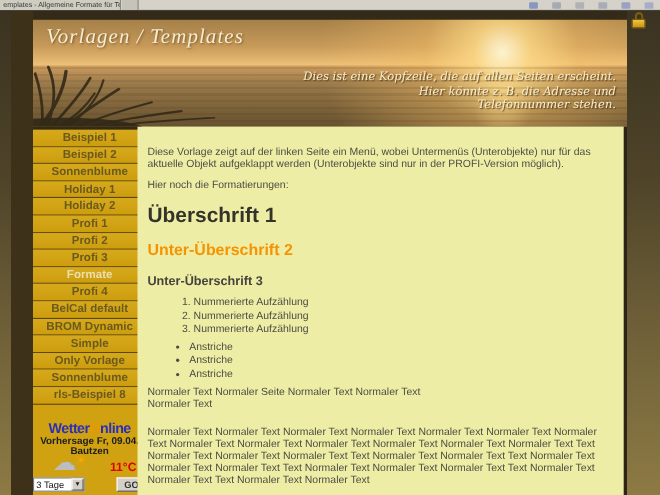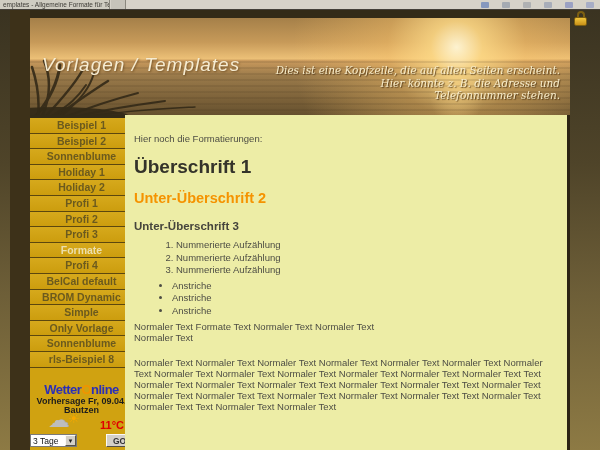--- a/index.html
+++ b/index.html
@@ -38,22 +38,22 @@
     background:
       radial-gradient(circle at 79% 30%, rgba(255,246,214,0.95) 0%, rgba(255,219,135,0.8) 6%,
                       rgba(250,195,105,0.4) 16%, rgba(0,0,0,0) 38%),
       radial-gradient(ellipse 38px 58px at 79% 70%, rgba(255,226,150,0.55), rgba(0,0,0,0) 75%),
       linear-gradient(180deg,#a58049 0%,#c79a59 25%,#ecc077 42%,#c9995c 44%,#9a7a4a 60%,#7a6038 85%,#66512f 100%);
   }
   .header::after { content:""; position:absolute; left:0; right:0; top:44%; bottom:0;
       background:repeating-linear-gradient(180deg, rgba(60,45,25,0.12) 0 2px, rgba(0,0,0,0) 2px 6px); }
   .grass { position:absolute; left:0; bottom:-2px; filter:blur(0.6px); z-index:2; }
   .site-title { position:absolute; z-index:3; left:12px; top:5px;
-      font-family:Liberation Sans, sans-serif; font-style:italic; font-size:19px; letter-spacing:1px;
-      color:#f6ecd2; text-shadow:1px 1px 2px rgba(90,60,20,0.65);margin-top:31px; }
+      font-family:Liberation Serif, serif; font-style:italic; font-size:19px; letter-spacing:1px;
+      color:#f6ecd2; text-shadow:1px 1px 2px rgba(90,60,20,0.65); }
   .tagline { position:absolute; z-index:3; right:10px; top:46px; text-align:right;
       font-family:"DejaVu Serif", serif; font-style:italic; font-size:10.5px; line-height:12.5px;
       color:#f7ecca; text-shadow:1px 1px 1px rgba(70,45,15,0.8); }
 
   
   .sidebar { position:absolute; left:20px; top:105px; width:103px; bottom:0; background:#d0a211; }
   .menu { border-top:3px solid #332b18; }
   .menu-item { height:15.6px; line-height:15.6px; text-align:center;
       font-size:10.5px; font-weight:bold; color:#6b5a1e;
       background:linear-gradient(#d6a91c,#cc9d0e); border-bottom:1px solid #5c470e; cursor:pointer; }
@@ -185,33 +185,34 @@
             <div class="w-select">
               <span>3 Tage</span>
               <span class="w-select-btn">▼</span>
             </div>
             <button class="w-go">GO</button>
           </div>
         </div>
       </div>
 
       <div class="content">
+        <p class="intro">Diese Vorlage zeigt auf der linken Seite ein Menü, wobei Untermenüs (Unterobjekte) nur für das aktuelle Objekt aufgeklappt werden (Unterobjekte sind nur in der PROFI-Version möglich).</p>
         <p class="intro">Hier noch die Formatierungen:</p>
         <h1>Überschrift 1</h1>
         <h2>Unter-Überschrift 2</h2>
         <h3>Unter-Überschrift 3</h3>
         <ol>
             <li>Nummerierte Aufzählung</li>
             <li>Nummerierte Aufzählung</li>
             <li>Nummerierte Aufzählung</li>
           </ol>
         <ul>
             <li>Anstriche</li>
             <li>Anstriche</li>
             <li>Anstriche</li>
           </ul>
-        <p class="body-text"><span>Normaler Text Formate Text Normaler Text Normaler Text</span><br><span>Normaler Text</span></p>
+        <p class="body-text"><span>Normaler Text Normaler Seite Normaler Text Normaler Text</span><br><span>Normaler Text</span></p>
         <p class="body-text long">Normaler Text Normaler Text Normaler Text Normaler Text Normaler Text Normaler Text Normaler Text Normaler Text Normaler Text Normaler Text Normaler Text Normaler Text Normaler Text Text Normaler Text Normaler Text Normaler Text Text Normaler Text Normaler Text Text Normaler Text Normaler Text Normaler Text Text Normaler Text Normaler Text Normaler Text Text Normaler Text Normaler Text Text Normaler Text Normaler Text</p>
       </div>
 
     </div>
   </div>
 </div>
 
 </body></html>

